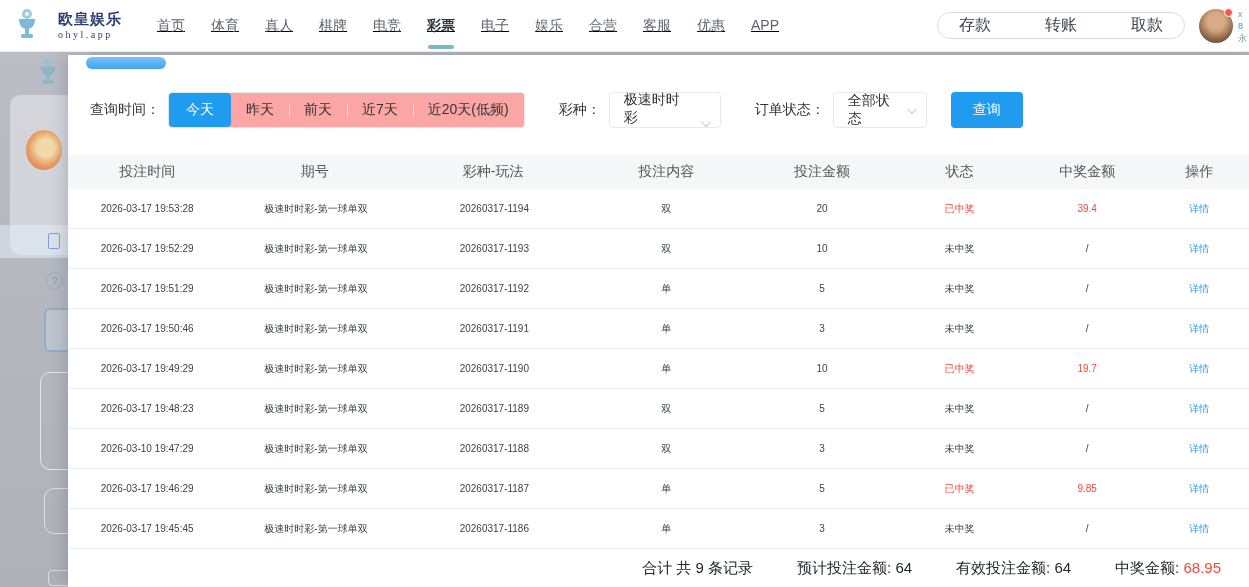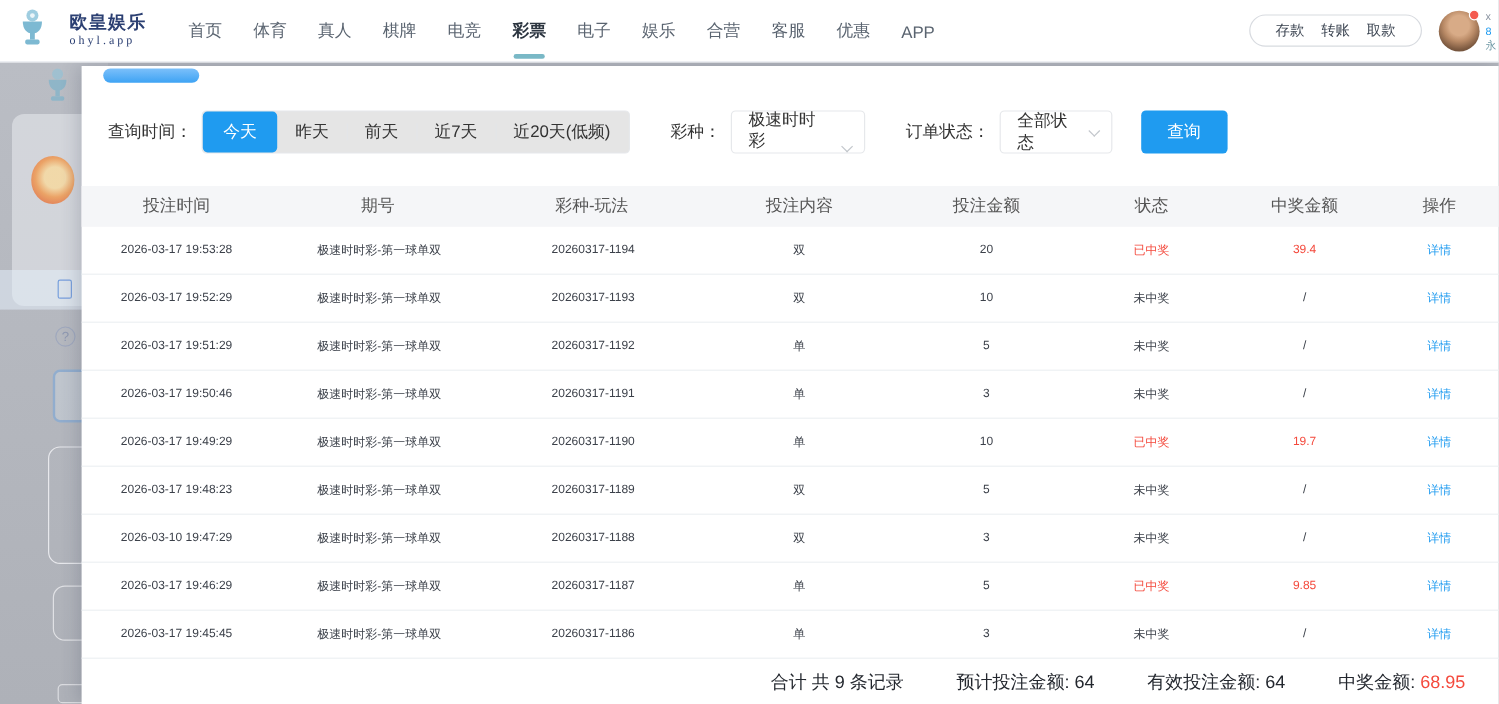--- a/index.html
+++ b/index.html
@@ -6,29 +6,29 @@
   html,body { width:1249px; height:587px; overflow:hidden; }
   body { position:relative; background:#b3b6bd; font-family:"Liberation Sans","DejaVu Sans",sans-serif; }
 
   
   .header { position:absolute; top:0; left:0; width:100%; height:52px; background:#fff;
             border-bottom:1px solid #e9ecf0; display:flex; align-items:center; z-index:30; }
   .logo { display:flex; align-items:center; margin-left:14px; cursor:pointer; }
   .logo-text { margin-left:18px;font-family:Liberation Serif, serif; }
   .logo-title { font-size:15px; font-weight:bold; color:#2b3f72; letter-spacing:1px; line-height:16px; }
   .logo-sub { font-size:10px; color:#2b3f72; letter-spacing:2.5px; margin-top:2px; }
-  .nav { display:flex; align-items:flex-end; margin-left:22px; }
+  .nav { display:flex; align-items:flex-start; margin-left:22px;text-decoration:underline; }
   .nav-item { position:relative; margin:0 13px; font-size:14px; color:#5a6470; cursor:pointer; padding:8px 0; }
   .nav-item.active .nav-label { color:#2c3540; font-weight:bold; }
   .nav-underline { display:none; }
   .nav-item.active .nav-underline { display:block; position:absolute; left:50%; transform:translateX(-50%);
             bottom:-6px; width:26px; height:4px; border-radius:2px; background:#79b8c6; }
   .header-right { margin-left:auto; display:flex; align-items:center; }
   .wallet { border:1px solid #d8dbe0; border-radius:14px; height:27px; display:flex; align-items:center;
-            padding:0 14px; font-size:12px; color:#3a4350; background:#fff; }
+            padding:0 14px; font-size:16px; color:#3a4350; background:#fff;gap:40px; }
   .wallet span { margin:0 7px; cursor:pointer; }
   .avatar { width:34px; height:34px; border-radius:50%; margin-left:14px; position:relative; cursor:pointer;
             background:radial-gradient(circle at 50% 36%, #d8ab87 0 30%, #b98a66 48%, #7d5a41 72%, #4e3a2a 100%); }
   .avatar-dot { position:absolute; top:-1px; right:0; width:9px; height:9px; border-radius:50%;
             background:#f45a4e; border:1.5px solid #fff; }
   .user-edge { width:11px; overflow:hidden; margin-left:5px; margin-right:0; font-size:9px; line-height:12px; color:#8a93a0; white-space:nowrap; }
   .user-edge .u1 { color:#8a93a0; } .user-edge .u2 { color:#1f9bf0; } .user-edge .u3 { color:#6f99a5; }
 
   
   .bg-page { position:absolute; top:52px; left:0; width:90px; bottom:0; z-index:1;
@@ -51,21 +51,21 @@
   
   .panel { position:absolute; left:68px; top:55px; right:0; bottom:0; background:#fff; z-index:10;
            box-shadow:-3px 0 14px rgba(55,65,85,.22); }
   .tab-sliver { position:absolute; top:2px; left:18px; width:80px; height:12px; border-radius:8px;
                 background:linear-gradient(180deg,#7cc0fa,#3ea3f4); }
 
   
   .filters { position:absolute; top:37px; left:22px; right:0; height:36px; display:flex; align-items:center; }
   .f-label { font-size:14px; color:#333; white-space:nowrap; }
   .time-group { display:flex; align-items:stretch; height:36px; border:1px solid #e6e8eb; border-radius:4px;
-                margin-left:8px; background:#e5e5e5; }
+                margin-left:8px; background:#fca5a5; }
   .time-opt { padding:0 15px; display:flex; align-items:center; font-size:14px; color:#333; cursor:pointer; position:relative; }
   .time-opt.selected { background:#1f9bf0; color:#fff; border-radius:4px; padding:0 17px; }
   .time-opt.sep::before { content:""; position:absolute; left:0; top:10px; bottom:10px; border-left:1px solid #e3e5e8; }
   .f-label.ml { margin-left:34px; }
   .select { height:36px; border:1px solid #e6e8eb; border-radius:4px; display:flex; align-items:center;
             justify-content:space-between; padding:0 12px 0 14px; margin-left:8px; font-size:14px; color:#333;
             cursor:pointer; background:#fff; }
   .select.w1 { width:112px;align-items:flex-end; } .select.w2 { width:94px; }
   .chevron { width:7px; height:7px; border-right:1.5px solid #c3c7cc; border-bottom:1.5px solid #c3c7cc;
              transform:rotate(45deg) translateY(-2px); flex:none; margin-left:8px; }

